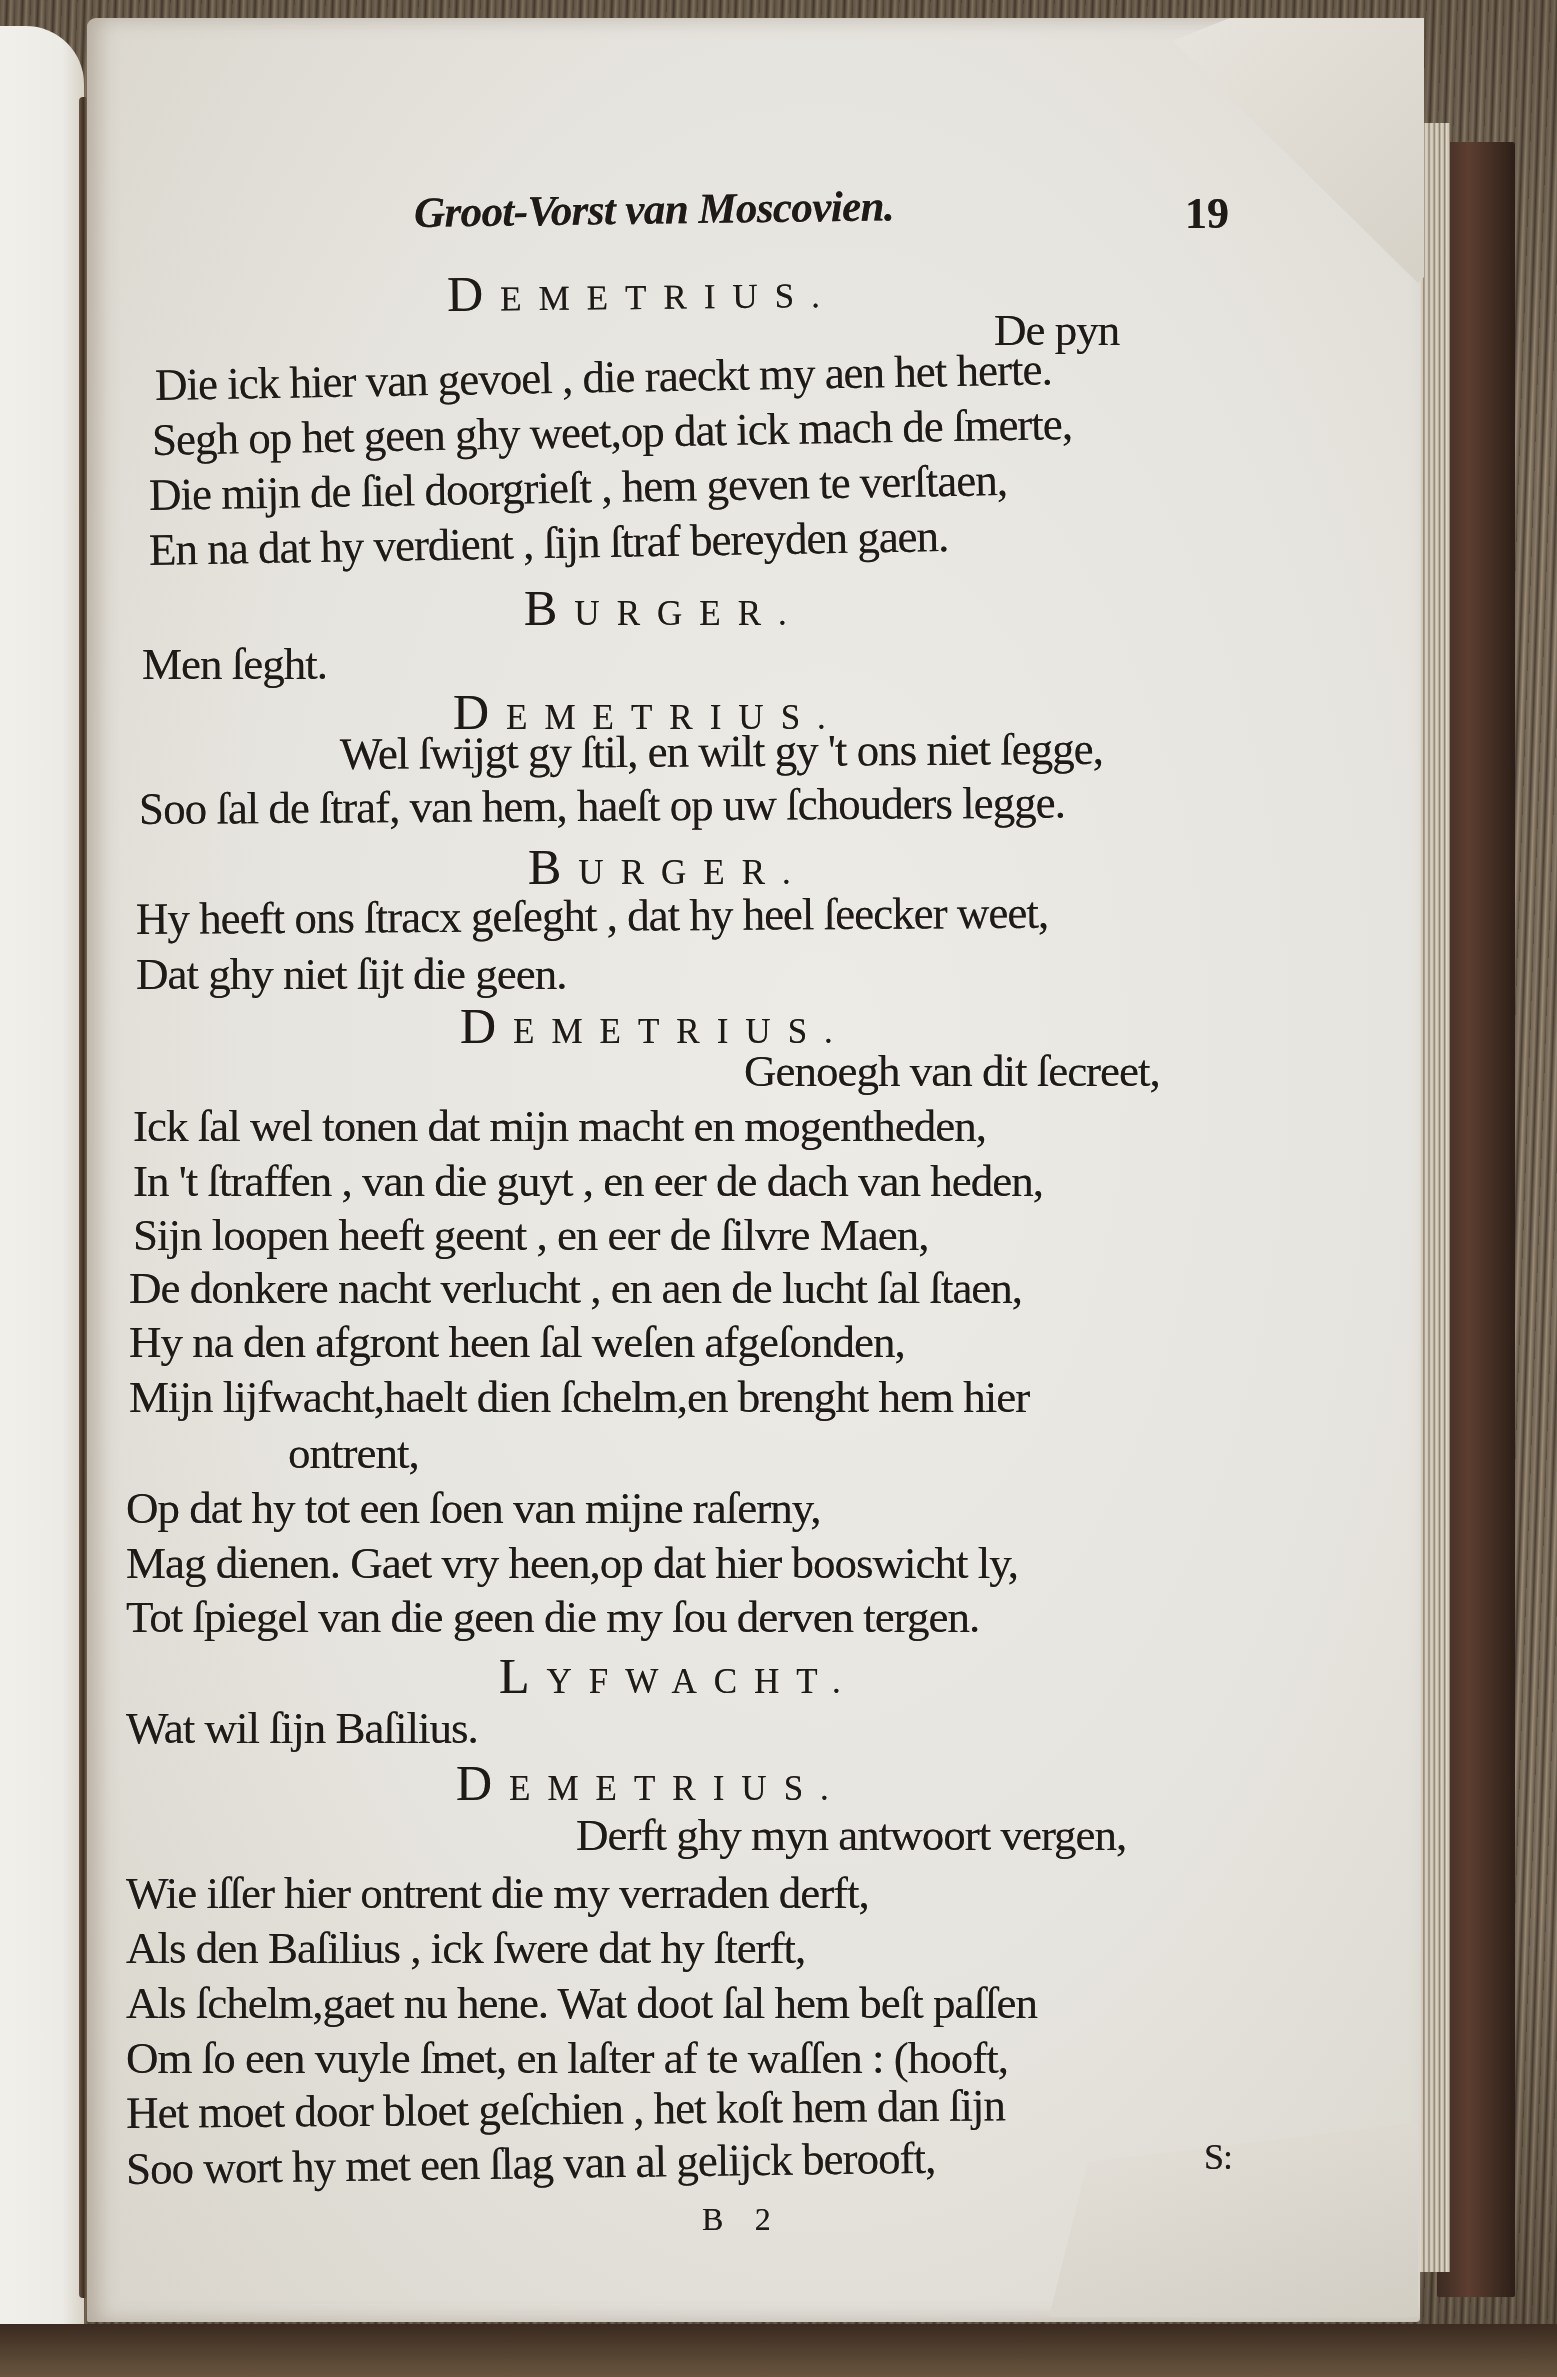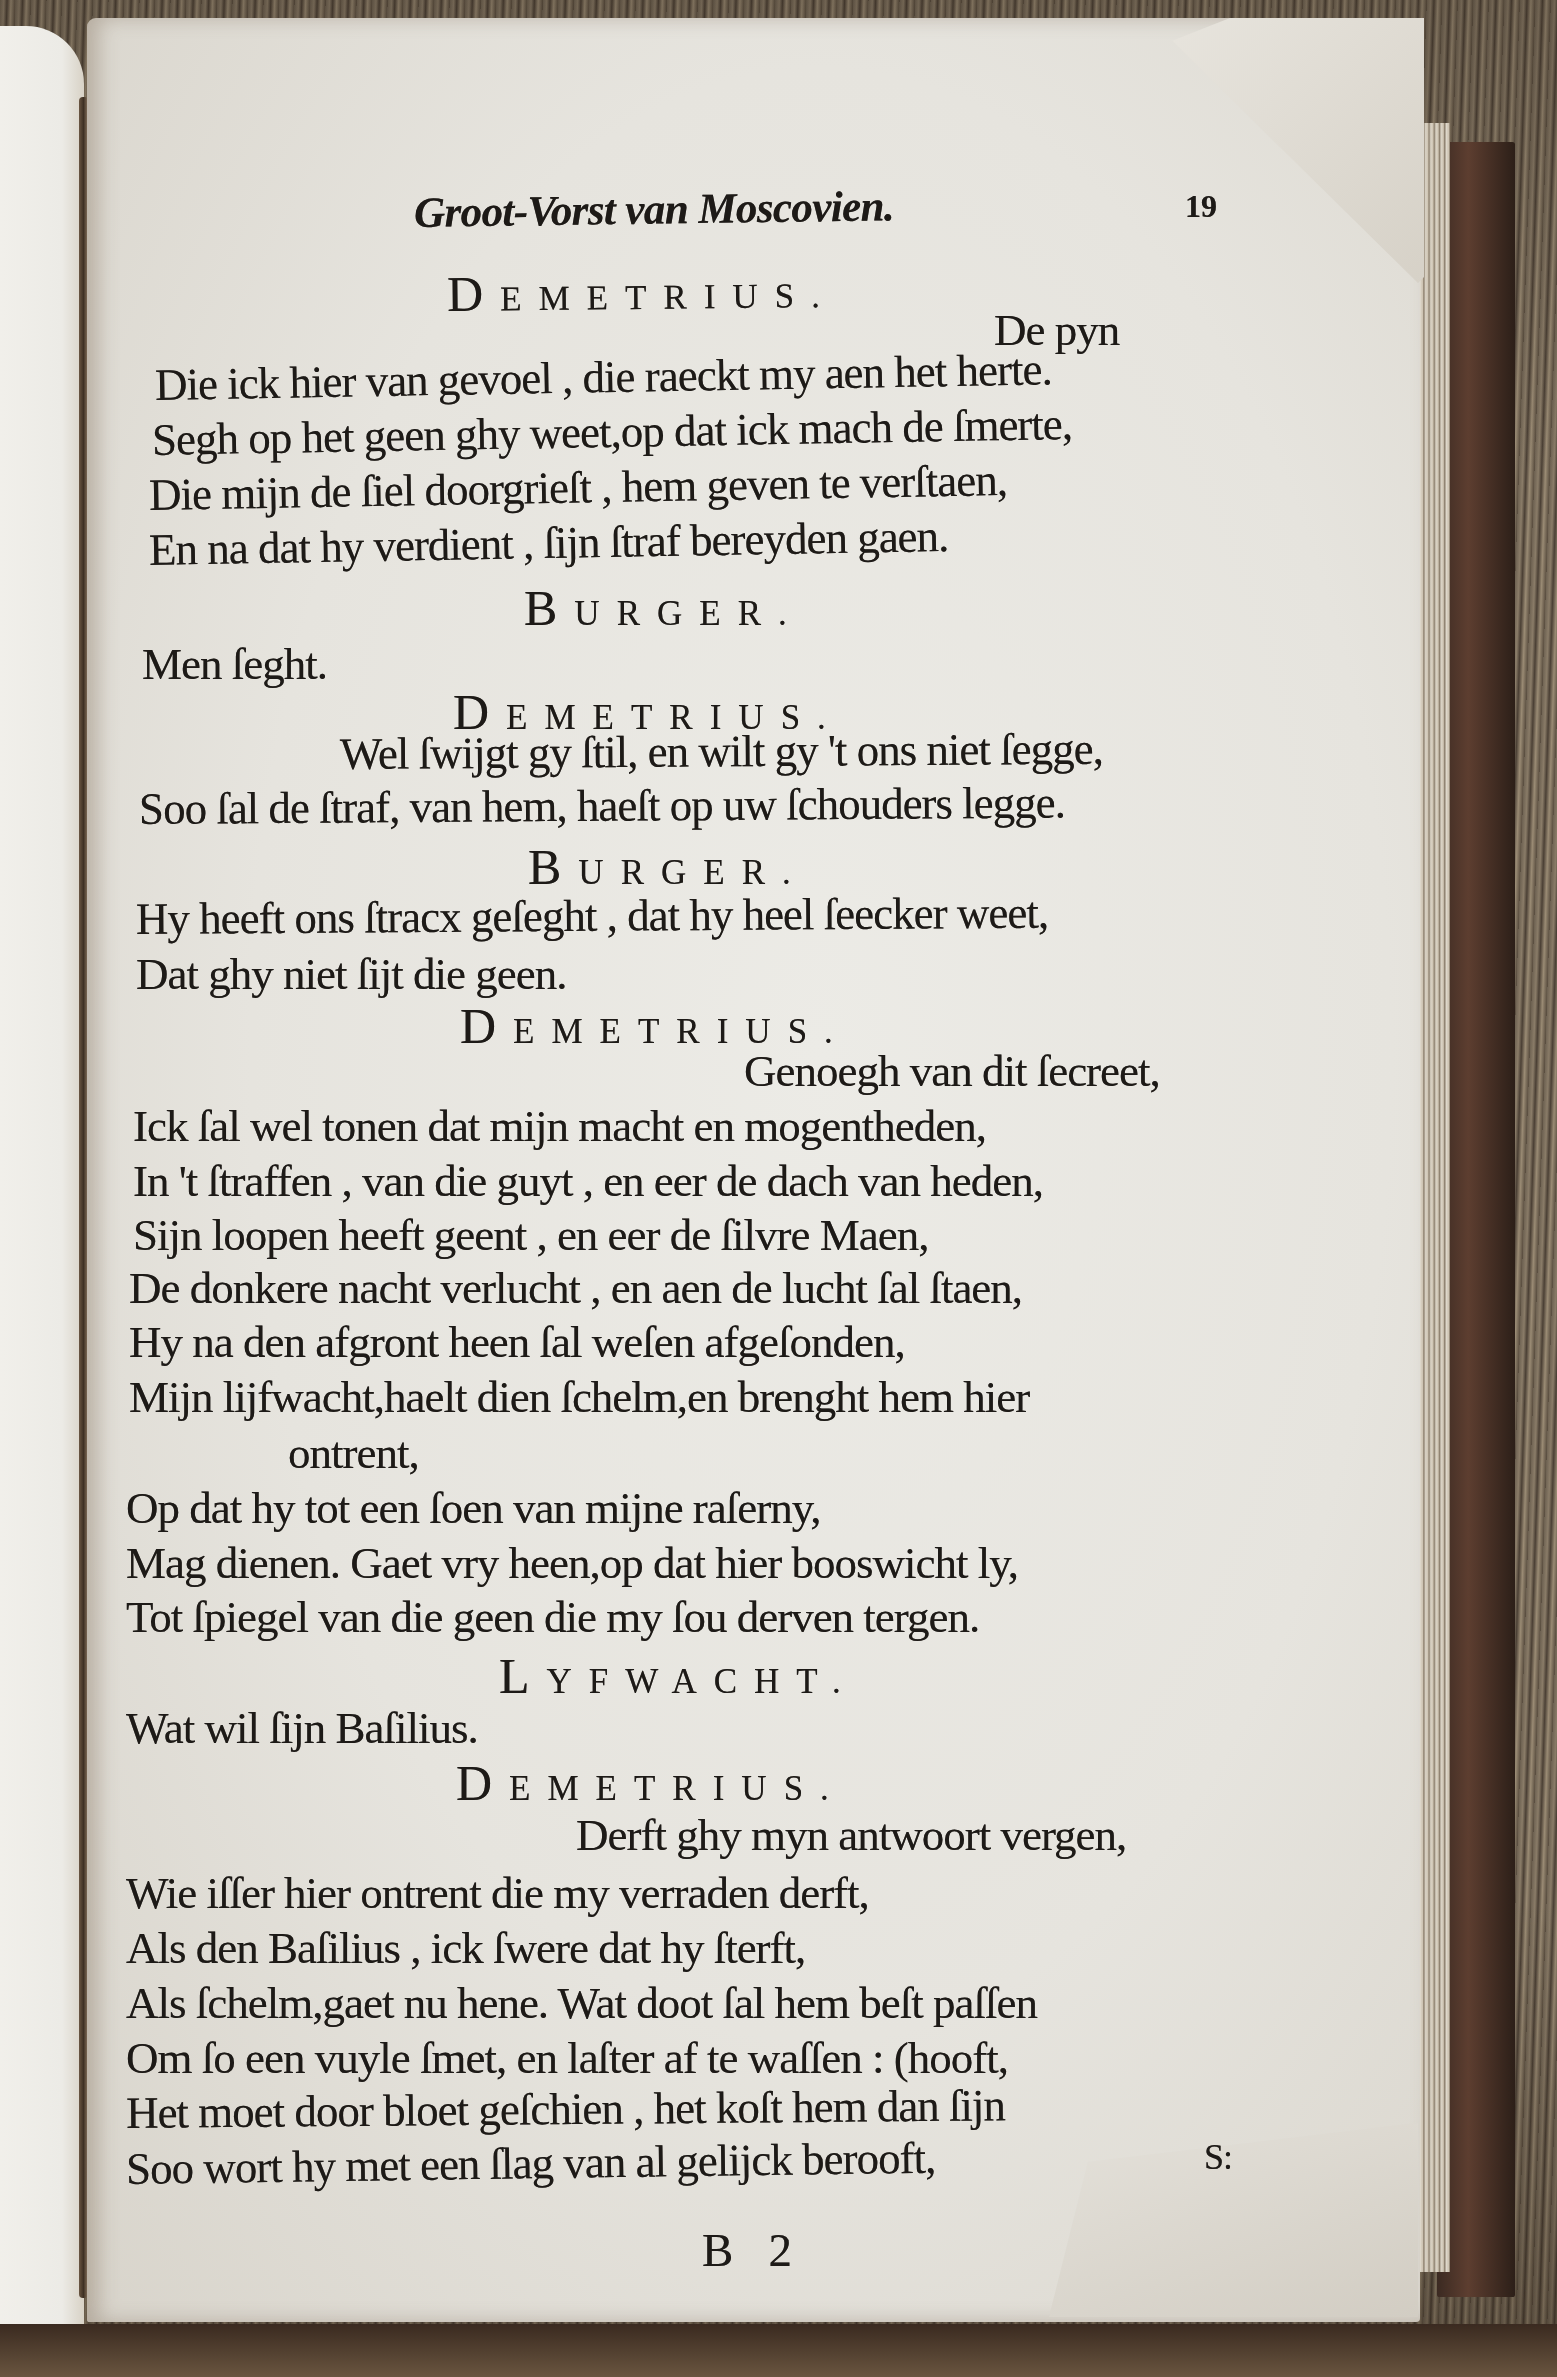--- a/index.html
+++ b/index.html
@@ -59,27 +59,27 @@
     .text {
       position: absolute; color: #1d1a17;
       font-family: "Liberation Serif", "DejaVu Serif", serif;
       white-space: nowrap;
       text-shadow: 0 0 0.6px rgba(20,15,10,0.6);
       transform-origin: left center;
     }
     .running-head {
       font-style: italic; font-weight: bold; font-size: 43px; letter-spacing: -0.6px;
     }
-    .page-number { font-weight: bold; font-size: 32px; }
+    .page-number { font-weight: bold; font-size: 44px; }
     .speaker {
       font-size: 35px; letter-spacing: 17px; text-transform: uppercase;
     }
     .speaker .initial { font-size: 50px; }
     .verse { font-size: 45px; letter-spacing: -1px; }
-    .signature { font-size: 47px; letter-spacing: 11.7px; margin-top: 22px; }
+    .signature { font-size: 32px; letter-spacing: 11.7px; }
   </style>
 </head>
 <body>
 
 <div class="wood-shade"></div>
 <div class="left-page"></div>
 <div class="gutter"></div>
 <div class="cover-edge"></div>
 <div class="page-stack"></div>
 <div class="page"></div>

